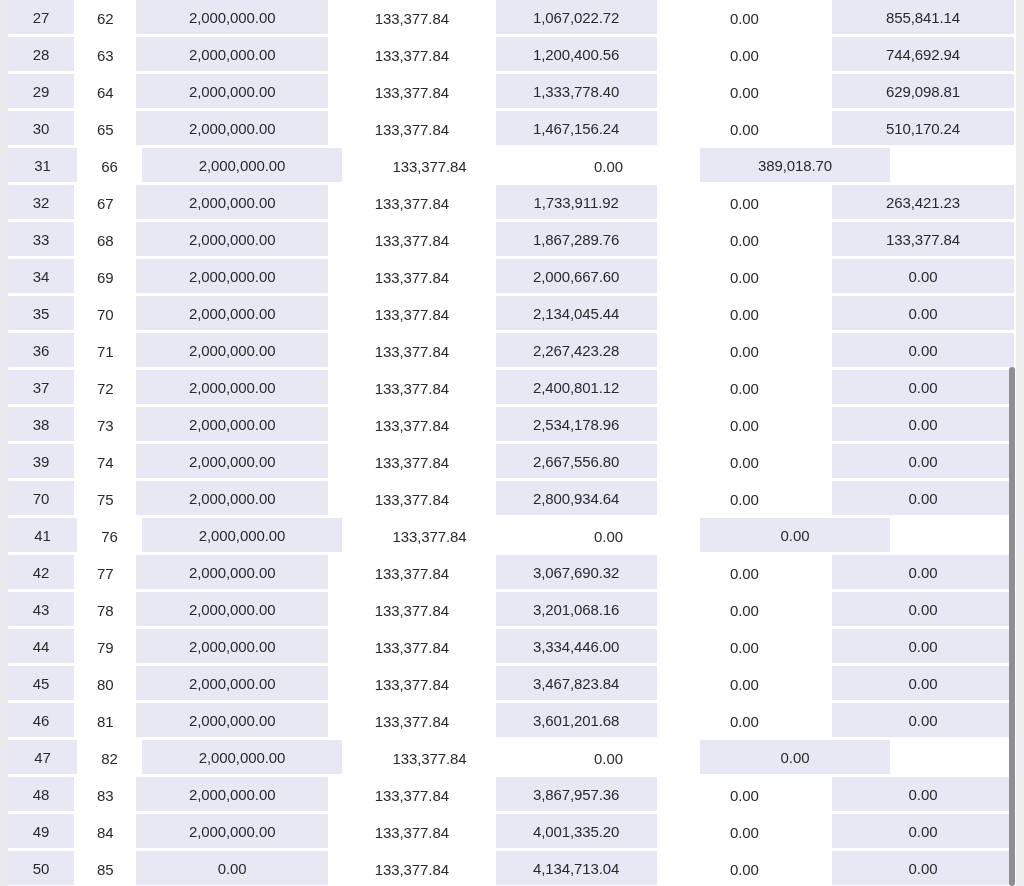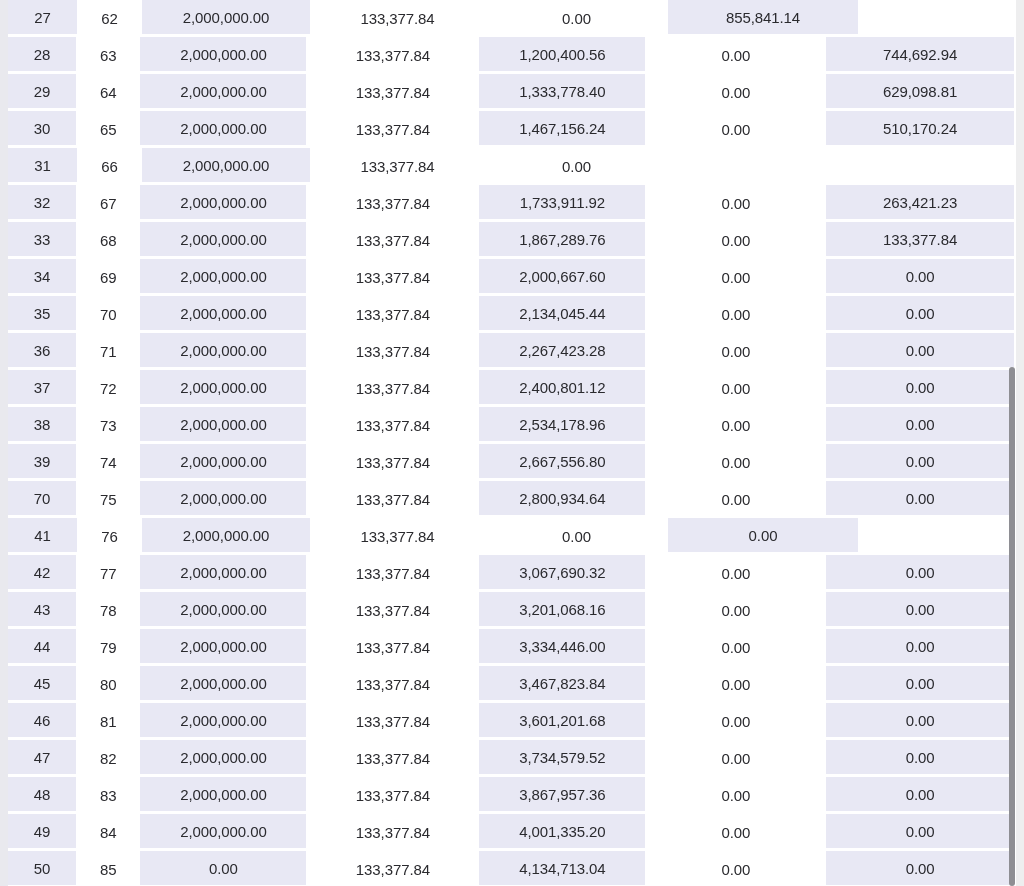--- a/index.html
+++ b/index.html
@@ -39,21 +39,21 @@
     }
     .cell.shade {
       background: #e8e8f4;
       border-bottom: 3px solid #ffffff;
     }
     .cell.plain {
       background: #ffffff;
     }
     .c1 { width: 69px; }
     .c2 { width: 65px; }
-    .c3 { width: 168px; }
+    .c3 { width: 200px; }
     .c4 { width: 175px; }
     .c5 { width: 168px; }
     .c6 { width: 183px; }
     .c7 { width: 190px; }
     .scrollbar {
       position: absolute; left: 1009px; top: 367px;
       width: 6px; height: 519px;
       background: #8e8e93;
       border-radius: 3px;
     }
@@ -62,20 +62,21 @@
 <body>
 
 <div class="frame">
   <div class="left-edge"></div>
   <div class="table" id="tbl">
       <div class="row">
         <div class="cell c1 shade">27</div>
         <div class="cell c2 plain">62</div>
         <div class="cell c3 shade">2,000,000.00</div>
         <div class="cell c4 plain">133,377.84</div>
+        <div class="cell c5 shade">1,067,022.72</div>
         <div class="cell c6 plain">0.00</div>
         <div class="cell c7 shade">855,841.14</div>
       </div>
       <div class="row">
         <div class="cell c1 shade">28</div>
         <div class="cell c2 plain">63</div>
         <div class="cell c3 shade">2,000,000.00</div>
         <div class="cell c4 plain">133,377.84</div>
         <div class="cell c5 shade">1,200,400.56</div>
         <div class="cell c6 plain">0.00</div>
@@ -98,20 +99,21 @@
         <div class="cell c5 shade">1,467,156.24</div>
         <div class="cell c6 plain">0.00</div>
         <div class="cell c7 shade">510,170.24</div>
       </div>
       <div class="row">
         <div class="cell c1 shade">31</div>
         <div class="cell c2 plain">66</div>
         <div class="cell c3 shade">2,000,000.00</div>
         <div class="cell c4 plain">133,377.84</div>
         <div class="cell c6 plain">0.00</div>
+        <div class="cell c7 shade">389,018.70</div>
       </div>
       <div class="row">
         <div class="cell c1 shade">32</div>
         <div class="cell c2 plain">67</div>
         <div class="cell c3 shade">2,000,000.00</div>
         <div class="cell c4 plain">133,377.84</div>
         <div class="cell c5 shade">1,733,911.92</div>
         <div class="cell c6 plain">0.00</div>
         <div class="cell c7 shade">263,421.23</div>
       </div>
@@ -238,21 +240,20 @@
         <div class="cell c4 plain">133,377.84</div>
         <div class="cell c5 shade">3,601,201.68</div>
         <div class="cell c6 plain">0.00</div>
         <div class="cell c7 shade">0.00</div>
       </div>
       <div class="row">
         <div class="cell c1 shade">47</div>
         <div class="cell c2 plain">82</div>
         <div class="cell c3 shade">2,000,000.00</div>
         <div class="cell c4 plain">133,377.84</div>
-        <div class="cell c5 shade">3,734,579.52</div>
         <div class="cell c6 plain">0.00</div>
         <div class="cell c7 shade">0.00</div>
       </div>
       <div class="row">
         <div class="cell c1 shade">48</div>
         <div class="cell c2 plain">83</div>
         <div class="cell c3 shade">2,000,000.00</div>
         <div class="cell c4 plain">133,377.84</div>
         <div class="cell c5 shade">3,867,957.36</div>
         <div class="cell c6 plain">0.00</div>

